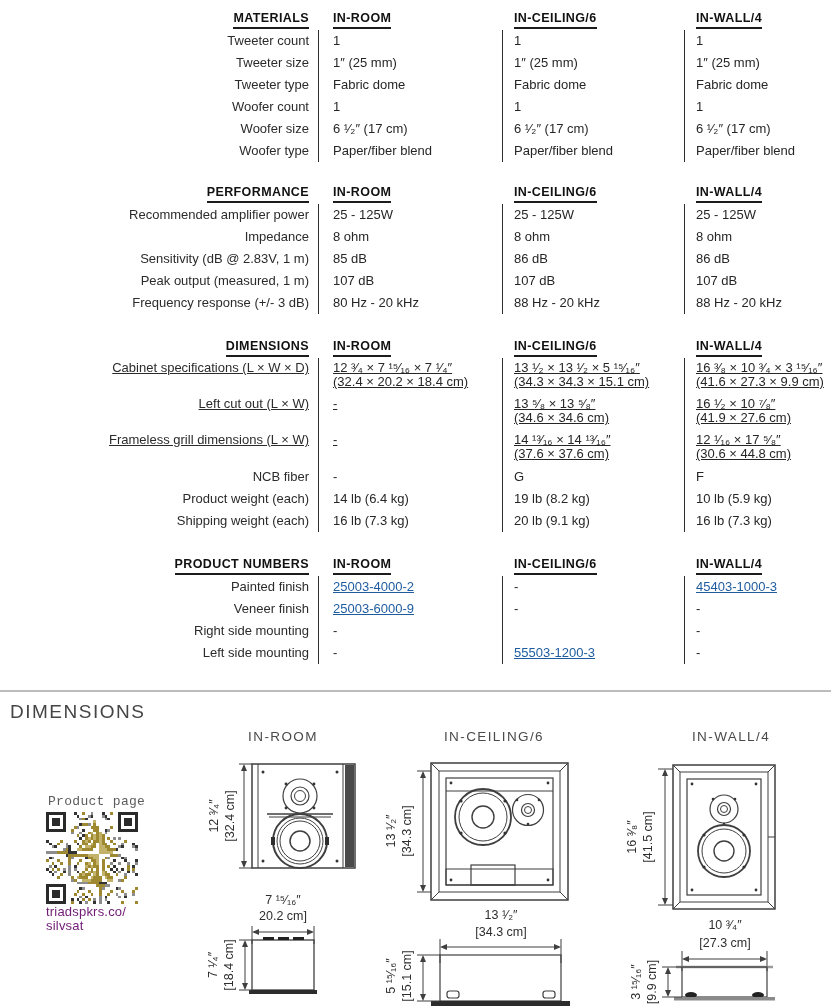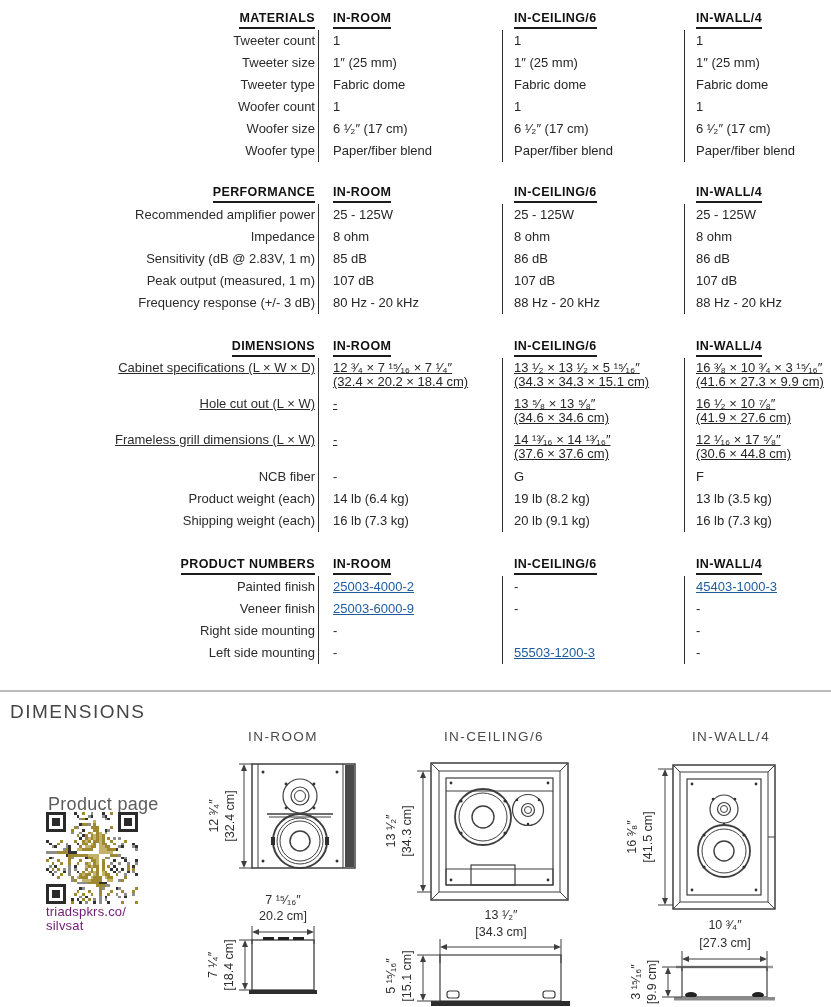--- a/index.html
+++ b/index.html
@@ -15,41 +15,41 @@
   #dimensions-table{top:338px;}
   #product-numbers{top:556px;}
   .t-headrow{position:relative;height:20px;}
   .t-row{position:relative;}
   .r1{height:22px;}
   .r1 .cell{line-height:22px;}
   .r2{height:36px;}
   .r2 .cell{padding-top:3px;}
   .r2 .ln{line-height:14px;text-decoration:underline;}
   .cell{position:absolute;top:0;white-space:nowrap;}
-  .label{left:10px;width:305px;text-align:right;color:#2b2b2b;}
+  .label{left:4px;width:305px;text-align:right;color:#2b2b2b;}
   .c1{left:333px;width:162px;}
   .c2{left:514px;width:162px;}
   .c3{left:696px;width:135px;}
   .u{display:inline-block;font-weight:bold;font-size:12.5px;letter-spacing:.4px;
      border-bottom:2px solid #1c1c1c;padding-bottom:2px;color:#111;}
   .vl{position:absolute;width:1px;background:#2e2e2e;top:20px;}
   .vl1{left:318px;}.vl2{left:502px;}.vl3{left:684px;}
   #materials .vl{height:132px;}
   #performance .vl{height:110px;}
   #dimensions-table .vl{height:174px;}
   #product-numbers .vl{height:88px;}
   a.pn-link{color:#1e5c9f;text-decoration:underline;cursor:pointer;}
   
   .divider{position:absolute;left:0;top:690px;width:831px;height:2px;background:#bcbcbc;}
   .dims-title{position:absolute;left:10px;top:701px;font-size:19px;letter-spacing:1.5px;color:#454545;}
   .col-title{position:absolute;top:729px;font-size:13.5px;letter-spacing:1.4px;color:#4a4a4a;text-align:center;}
   .ct1{left:223px;width:120px;}
   .ct2{left:409px;width:170px;}
   .ct3{left:656px;width:150px;}
-  .qr-label{position:absolute;left:48px;top:794px;font-size:18px;color:#5c5c5c;letter-spacing:.3px;}
+  .qr-label{position:absolute;left:48px;top:794px;font-size:13px;color:#5c5c5c;letter-spacing:.3px;font-family:Liberation Mono, monospace;}
   .qr-url{position:absolute;left:46px;top:905px;font-size:13px;color:#701a75;line-height:14px;letter-spacing:.2px;}
   svg.qr{position:absolute;left:46px;top:812px;}
   svg.draw{position:absolute;}
   #svg-ir-front{left:203px;top:756px;}
   #svg-ir-bottom{left:203px;top:888px;}
   #svg-ic-front{left:383px;top:753px;}
   #svg-ic-bottom{left:383px;top:903px;}
   #svg-iw-front{left:618px;top:753px;}
   #svg-iw-bottom{left:618px;top:913px;}
   svg .ol{fill:none;stroke:#3f3f3f;}
@@ -230,21 +230,21 @@
       <div class="cell c2">
         <div class="ln">13 ¹⁄₂ × 13 ¹⁄₂ × 5 ¹⁵⁄₁₆″</div>
         <div class="ln">(34.3 × 34.3 × 15.1 cm)</div>
       </div>
       <div class="cell c3">
         <div class="ln">16 ³⁄₈ × 10 ³⁄₄ × 3 ¹⁵⁄₁₆″</div>
         <div class="ln">(41.6 × 27.3 × 9.9 cm)</div>
       </div>
     </div>
     <div class="t-row r2">
-      <div class="cell label ln">Hole cut out (L × W)</div>
+      <div class="cell label ln">Left cut out (L × W)</div>
       <div class="cell c1">
         <div class="ln">-</div>
       </div>
       <div class="cell c2">
         <div class="ln">13 ⁵⁄₈ × 13 ⁵⁄₈″</div>
         <div class="ln">(34.6 × 34.6 cm)</div>
       </div>
       <div class="cell c3">
         <div class="ln">16 ¹⁄₂ × 10 ⁷⁄₈″</div>
         <div class="ln">(41.9 × 27.6 cm)</div>
@@ -278,21 +278,21 @@
     </div>
     <div class="t-row r1">
       <div class="cell label ln">Product weight (each)</div>
       <div class="cell c1">
         <div class="ln">14 lb (6.4 kg)</div>
       </div>
       <div class="cell c2">
         <div class="ln">19 lb (8.2 kg)</div>
       </div>
       <div class="cell c3">
-        <div class="ln">13 lb (3.5 kg)</div>
+        <div class="ln">10 lb (5.9 kg)</div>
       </div>
     </div>
     <div class="t-row r1">
       <div class="cell label ln">Shipping weight (each)</div>
       <div class="cell c1">
         <div class="ln">16 lb (7.3 kg)</div>
       </div>
       <div class="cell c2">
         <div class="ln">20 lb (9.1 kg)</div>
       </div>

